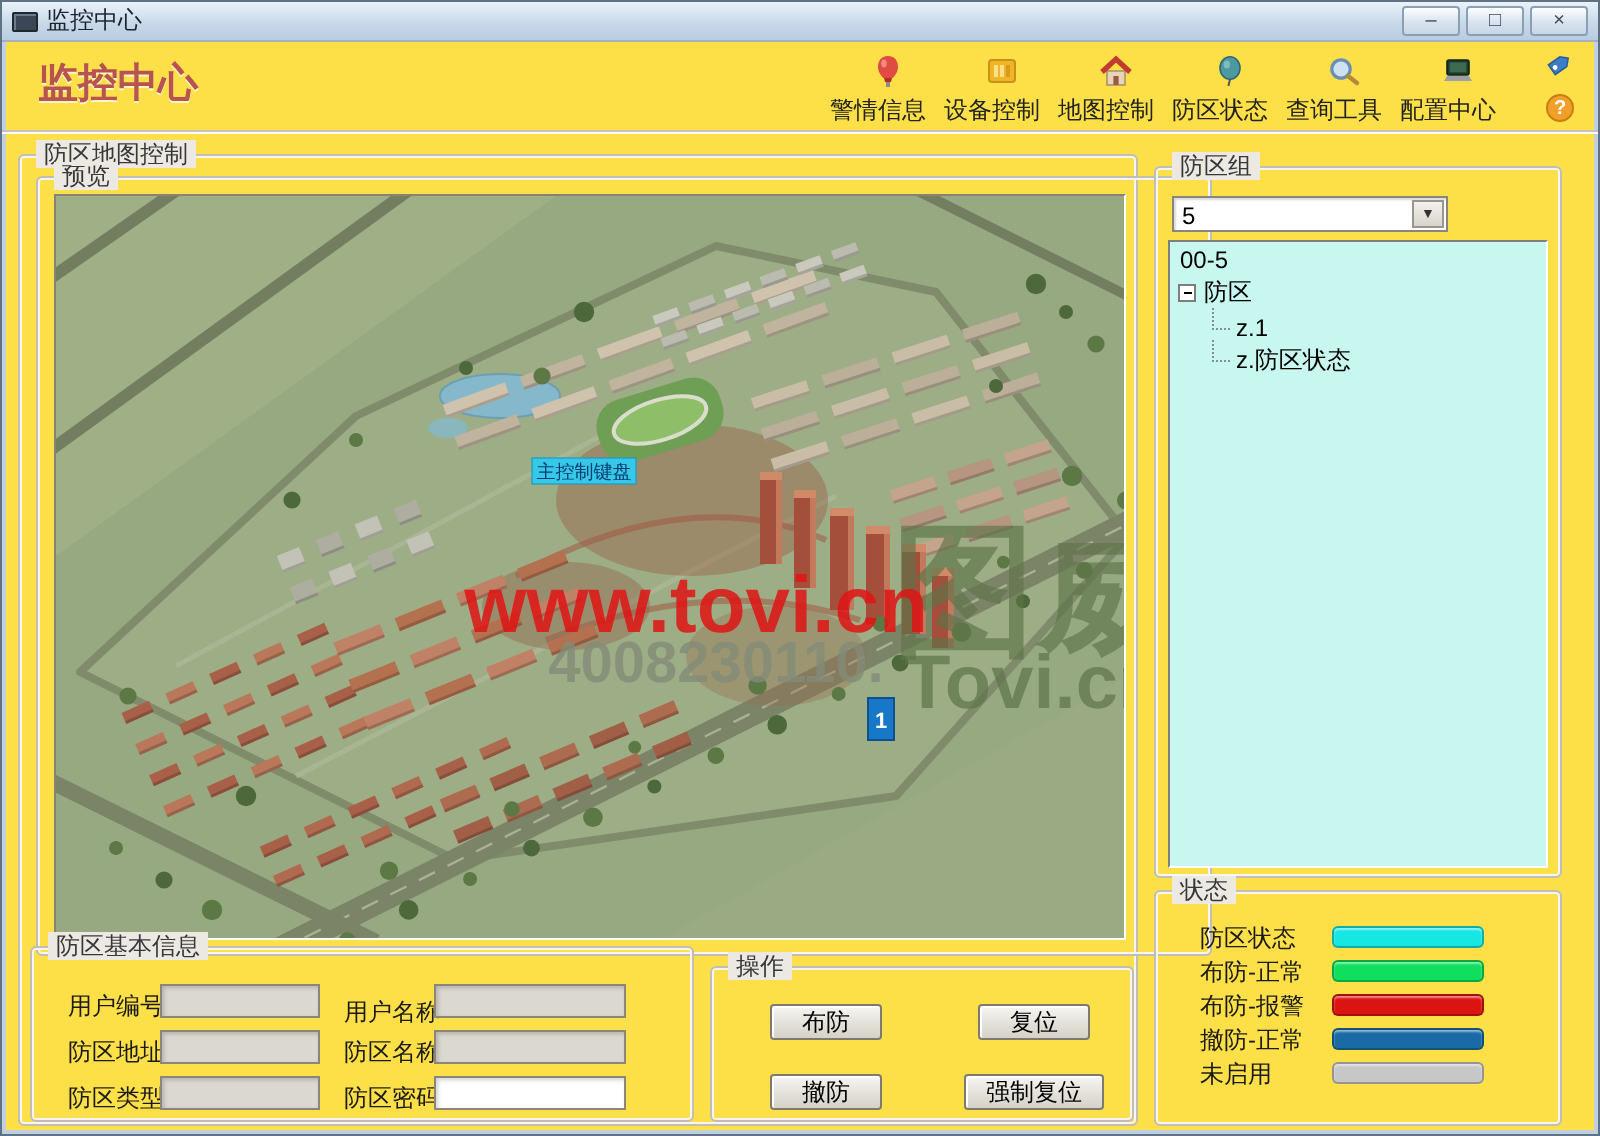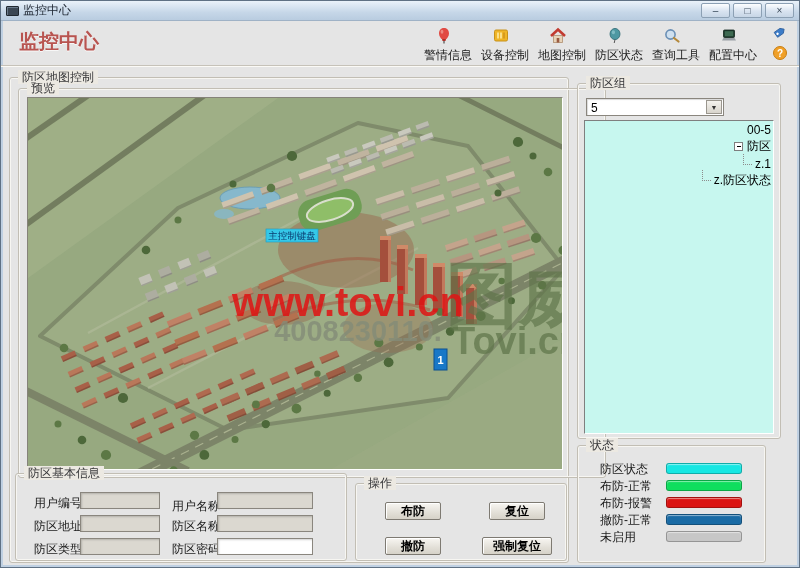--- a/index.html
+++ b/index.html
@@ -1,81 +1,81 @@
 <!DOCTYPE html>
 <html><head>
 <meta charset="utf-8">
 <style>
   html,body{margin:0;padding:0;background:#9AA5B1;}
   *{box-sizing:border-box;}
-  .window{position:relative;width:800px;height:568px;background:#e5e5e5;border:1px solid #5F7184;
+  .window{position:relative;width:800px;height:568px;background:#fde047;border:1px solid #5F7184;
     font-family:"Liberation Sans","DejaVu Sans",sans-serif;overflow:hidden;
     box-shadow:inset 0 0 0 2px #BFD0E2;}
   
   .titlebar{position:absolute;left:0;top:0;right:0;height:20px;
     background:linear-gradient(#EAF2FA,#C6D7E8 60%,#B9CCE0);border-bottom:1px solid #9FB2C6;
     display:flex;align-items:center;padding-left:5px;}
   .app-icon{width:13px;height:10px;background:#3B4754;border:1px solid #202830;border-radius:1px;
     box-shadow:inset 1px 1px 0 #6B7B8C;margin-right:4px;}
   .title-text{font-size:12px;color:#1C2430;}
   .win-btns{position:absolute;right:5px;top:2px;display:flex;gap:3px;}
   .winbtn{width:29px;height:15px;border:1px solid #8CA0B4;border-radius:2px;
     background:linear-gradient(#FDFEFF,#D8E3F0 55%,#C7D6E6);color:#3A4A5A;
     font-size:10px;line-height:13px;text-align:center;cursor:pointer;}
   
   .header{position:absolute;left:0;top:21px;right:0;height:43px;}
   .page-title{position:absolute;left:18px;top:6px;font-size:20px;font-weight:bold;color:#B85450;
     text-shadow:0 1px 0 rgba(255,255,255,.7);}
   .toolbar{position:absolute;right:42px;top:2px;display:flex;}
-  .tool-item{width:57px;text-align:right;cursor:pointer;padding-top:2px;}
+  .tool-item{width:57px;text-align:left;cursor:pointer;padding-top:2px;}
   .tool-icon{height:20px;display:flex;align-items:center;justify-content:center;}
   .tool-label{font-size:12px;color:#222;white-space:nowrap;margin-top:1px;}
   .help-stack{position:absolute;right:8px;top:2px;width:22px;text-align:center;}
   .help-btn{width:14px;height:14px;margin:2px auto 0;border-radius:50%;background:#F0A028;
     border:1px solid #C87E12;color:#FFF;font-size:10px;font-weight:bold;line-height:13px;cursor:pointer;}
   .hdr-divider{position:absolute;left:0;right:0;top:64px;height:2px;
     border-top:1px solid #C6C2B9;border-bottom:1px solid #FBFAF6;}
   
   .groupbox{position:absolute;border:1px solid #C2BEB4;border-radius:3px;
     box-shadow:inset 0 0 0 1px #F7F6F2;}
   .gb-label{position:absolute;top:-8px;left:8px;background:#ECE9E2;padding:0 4px;
     font-size:12px;color:#38383A;line-height:14px;white-space:nowrap;}
   .gb-mapcontrol{left:8px;top:76px;width:560px;height:486px;}
   .gb-preview{left:8px;top:10px;width:588px;height:390px;}
   .gb-info{left:14px;top:472px;width:332px;height:88px;}
   .gb-ops{left:354px;top:482px;width:212px;height:78px;}
   .gb-zonegroup{left:576px;top:82px;width:204px;height:356px;}
-  .gb-status{left:576px;top:444px;width:189px;height:118px;}
+  .gb-status{left:576px;top:444px;width:204px;height:118px;}
   
   .map{position:absolute;left:8px;top:8px;width:536px;height:373px;background:#97A980;
     border-top:1px solid #858379;border-left:1px solid #858379;
     border-right:1px solid #FFF;border-bottom:1px solid #FFF;overflow:hidden;cursor:crosshair;}
   .map svg{display:block;}
   
   .f-label{position:absolute;font-size:12px;color:#1A1A1A;white-space:nowrap;}
   .f-input{position:absolute;height:17px;background:#DBD8D0;border:1px solid #8A867E;
     box-shadow:inset 1px 1px 2px rgba(0,0,0,.18);font-size:12px;padding:0 3px;width:80px;}
   .f-input.white{background:#FFFFFF;}
   
   .btn{position:absolute;height:18px;font-size:12px;color:#000;text-align:center;line-height:16px;
     background:linear-gradient(#F8F6F2,#E2DFD7 60%,#D6D2C8);border:1px solid #7E7A72;border-radius:2px;
-    box-shadow:inset 1px 1px 0 #FFF;cursor:pointer;font-weight:bold;}
+    box-shadow:inset 1px 1px 0 #FFF;cursor:pointer;}
   
   .combo{position:absolute;left:8px;top:14px;width:138px;height:18px;background:#FFF;
     border:1px solid #8A867E;box-shadow:inset 1px 1px 1px rgba(0,0,0,.15);cursor:pointer;}
   .combo-value{position:absolute;left:4px;top:2px;font-size:12px;color:#000;}
   .combo-arrow{position:absolute;right:1px;top:1px;width:16px;height:14px;
     background:linear-gradient(#F4F2EE,#D8D4CC);border:1px solid #9A968E;
     font-size:7px;color:#333;text-align:center;line-height:14px;}
   
   .tree{position:absolute;left:6px;top:36px;width:190px;height:314px;background:#C7F7EF;
     border-top:1px solid #7F7F7F;border-left:1px solid #7F7F7F;
     border-right:1px solid #FFF;border-bottom:1px solid #FFF;
     font-size:12px;color:#000;padding:1px 2px;overflow:hidden;}
-  .tv-row{height:16px;line-height:16px;white-space:nowrap;cursor:pointer;text-align:right;}
+  .tv-row{height:16px;line-height:16px;white-space:nowrap;cursor:pointer;}
   .minusbox{display:inline-block;width:9px;height:9px;background:#FFF;border:1px solid #7E7E7E;
     position:relative;margin:0 4px 0 2px;vertical-align:-1px;}
   .minusbox::after{content:"";position:absolute;left:2px;top:3px;width:4px;height:1px;background:#000;}
   .conn{display:inline-block;width:9px;height:11px;margin-left:19px;margin-right:3px;
     border-left:1px dotted #8C8C8C;border-bottom:1px dotted #8C8C8C;vertical-align:3px;}
   
   .legend-row{position:relative;height:17px;}
   .legend-rows{position:absolute;left:0;top:14px;right:0;}
   .legend-label{position:absolute;left:22px;top:1px;font-size:12px;color:#1A1A1A;white-space:nowrap;}
   .legend-bar{position:absolute;left:88px;top:3px;width:76px;height:11px;border-radius:3px;

